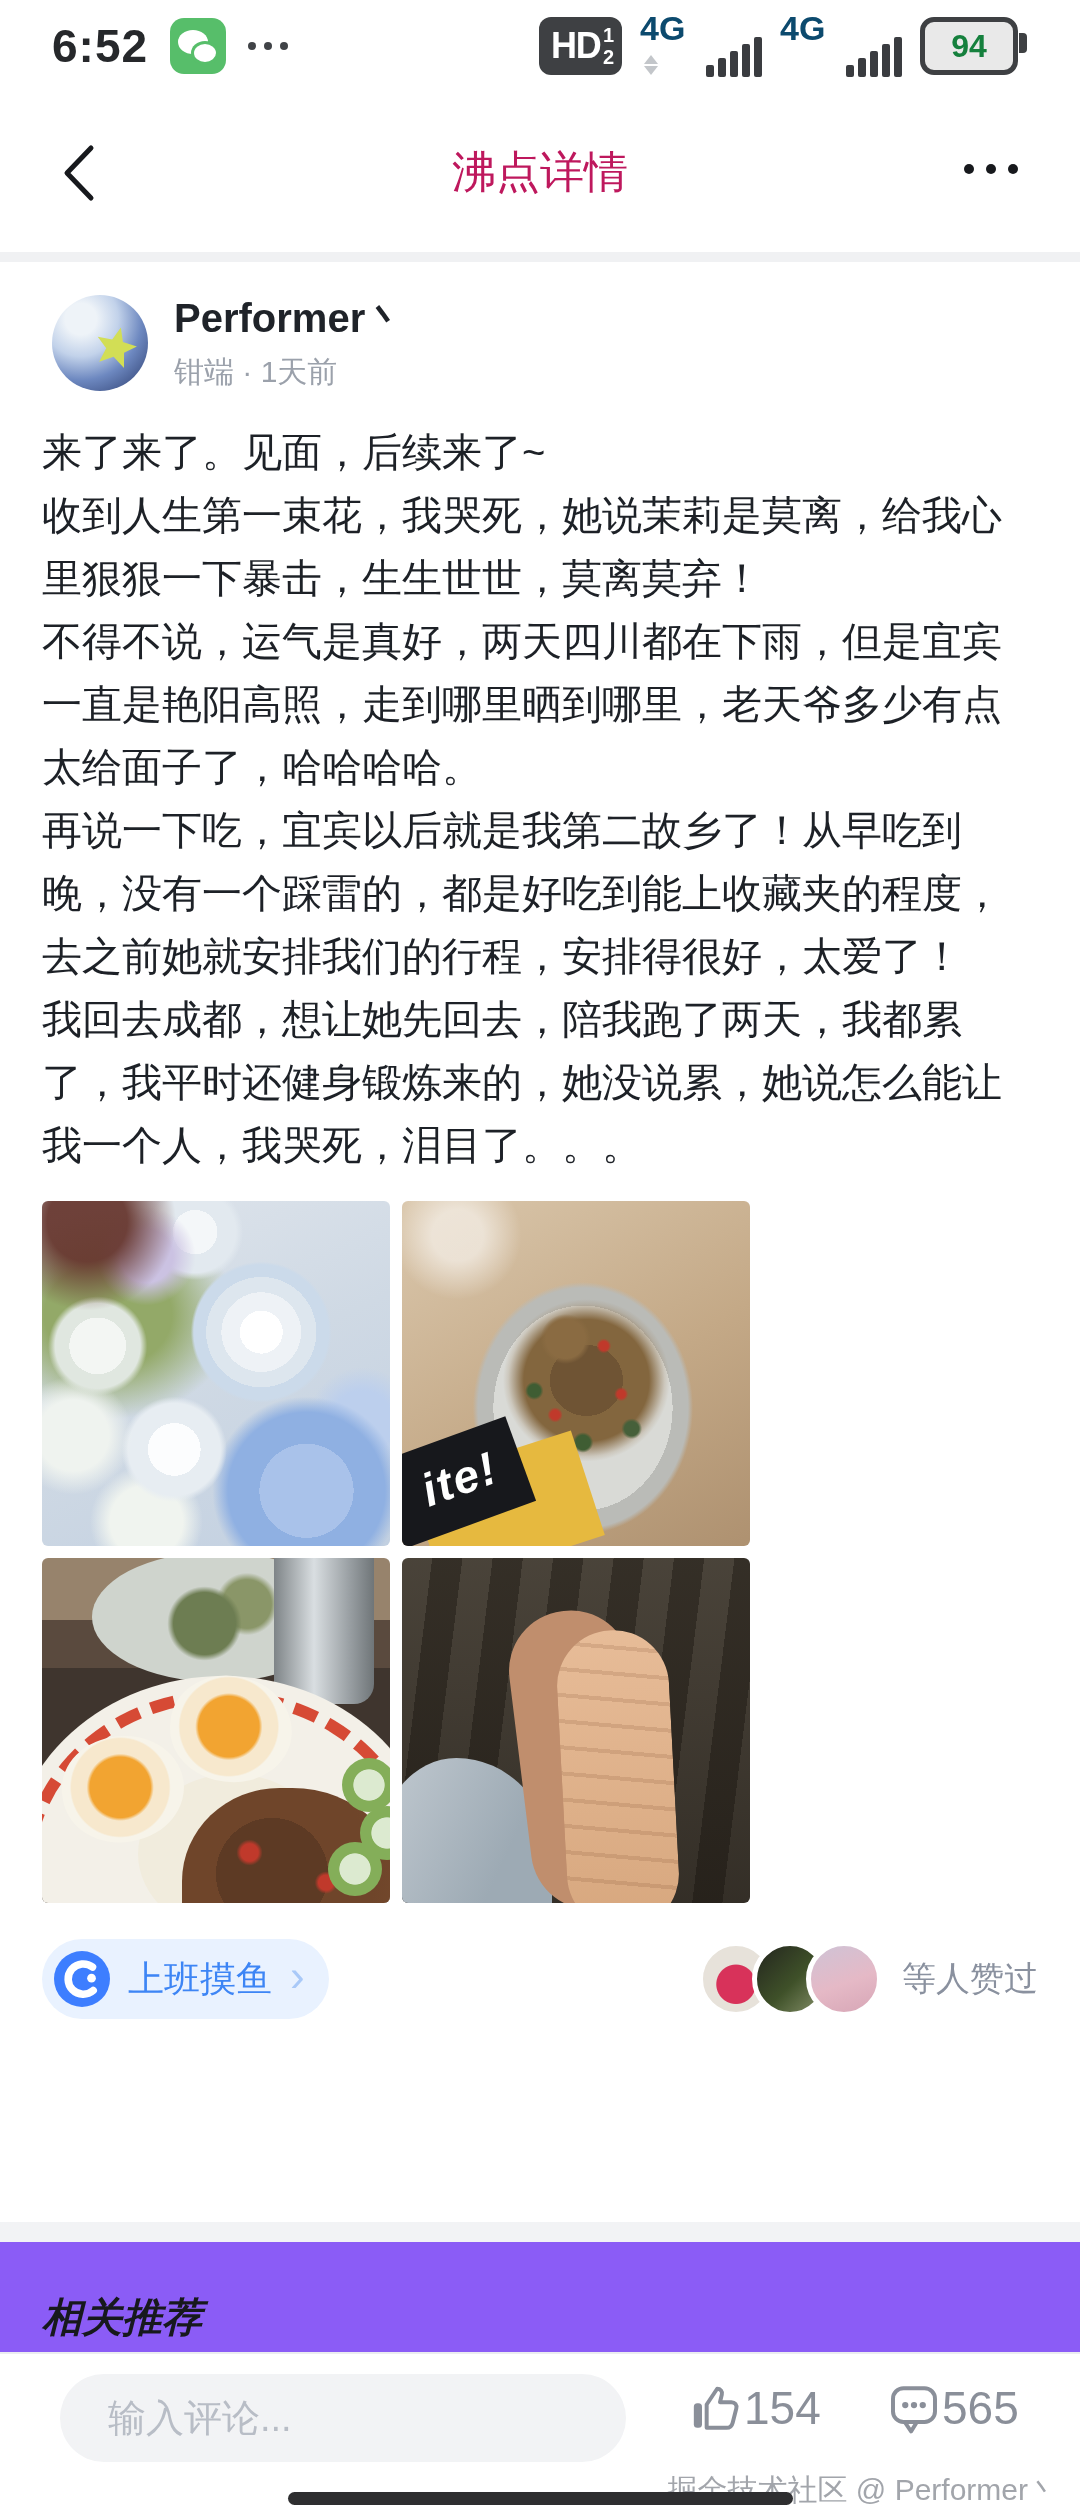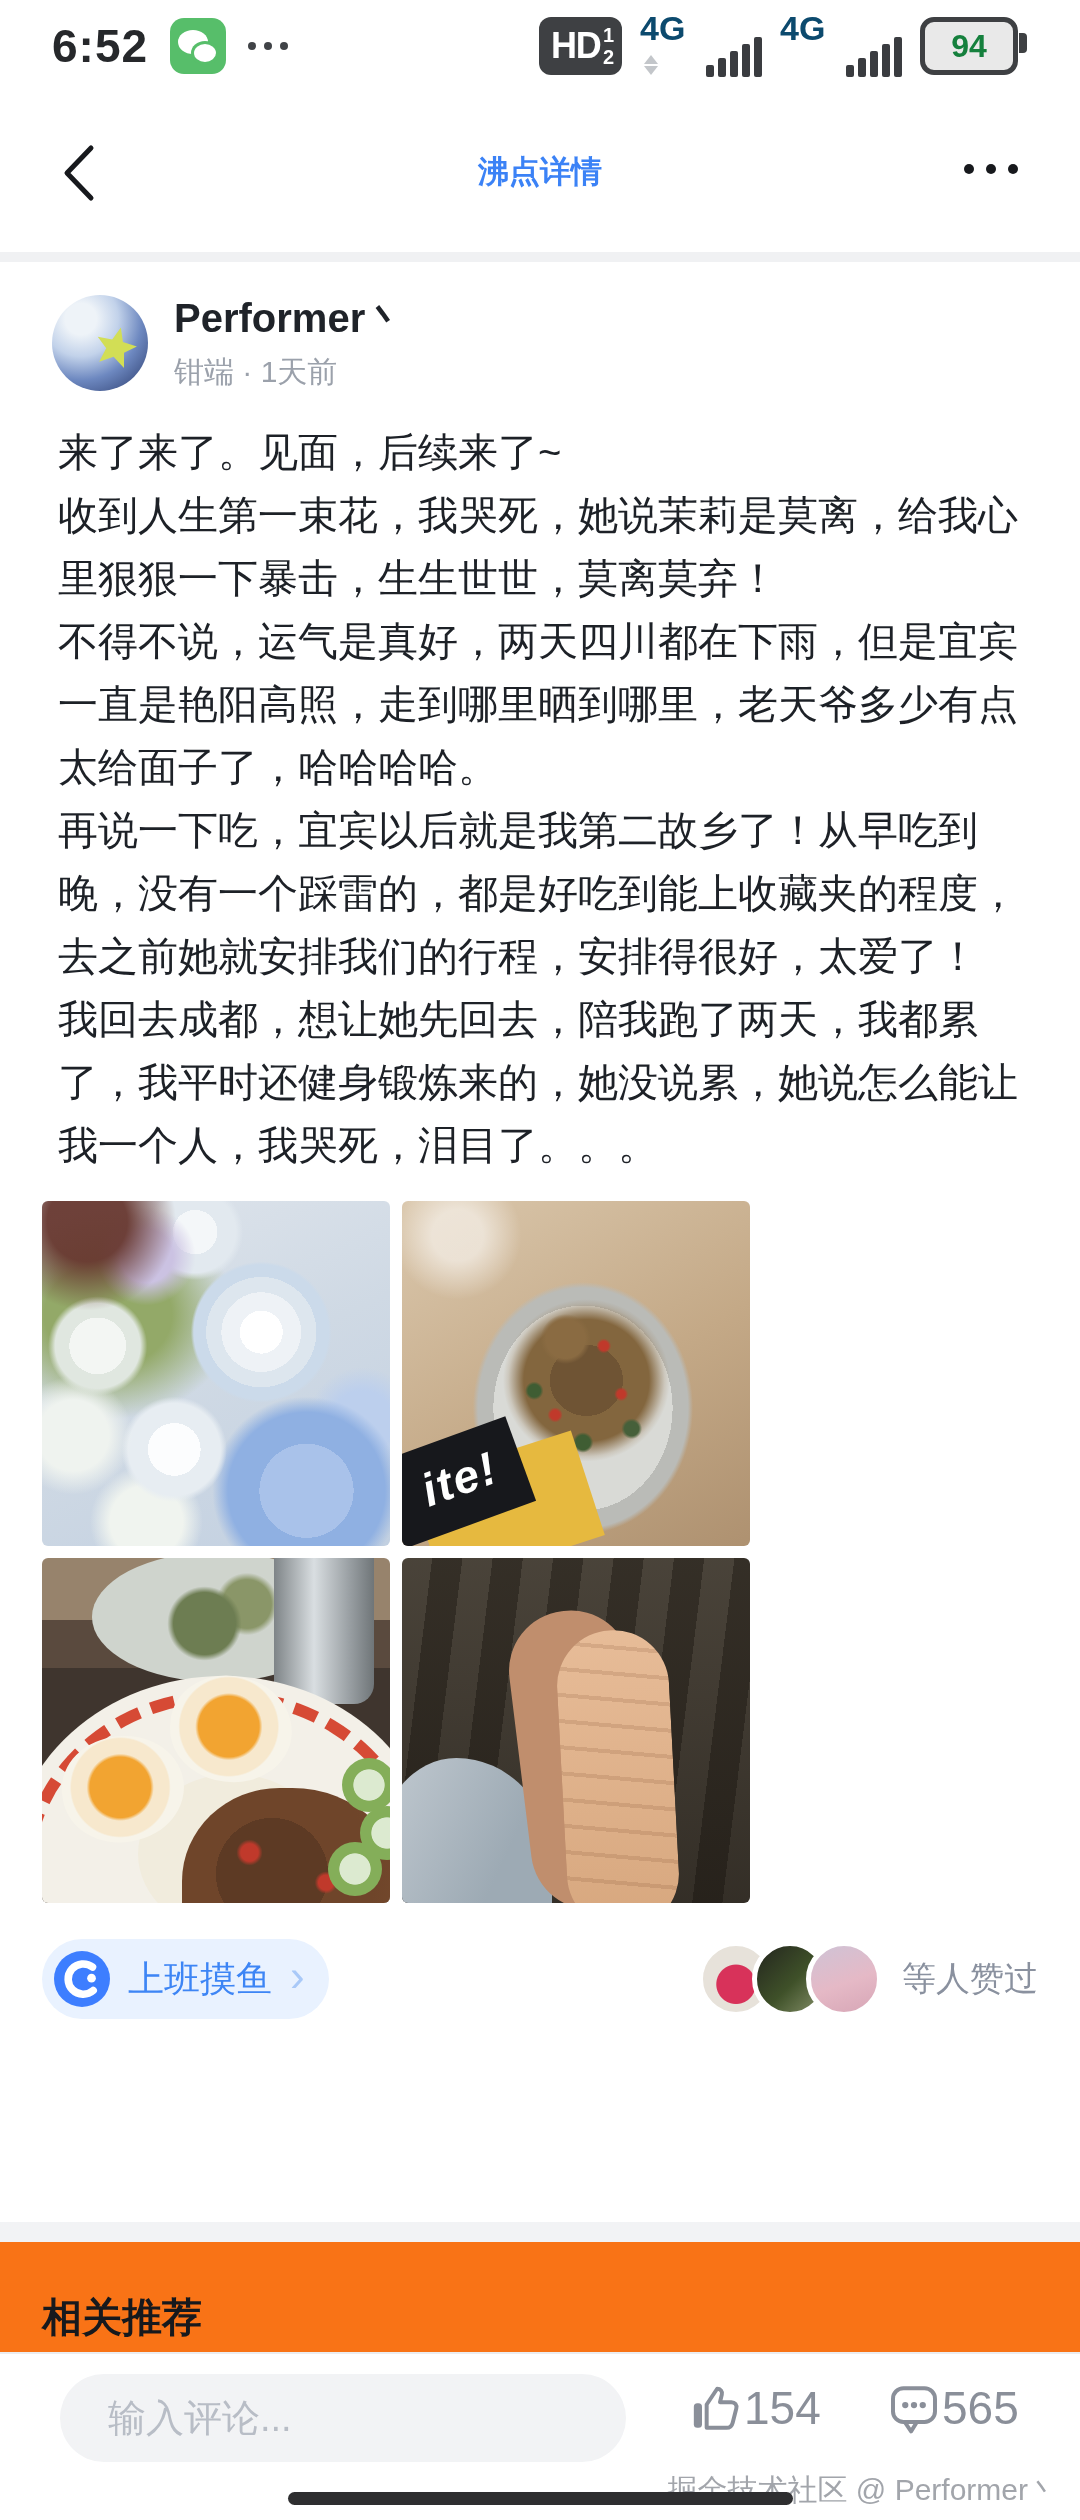--- a/index.html
+++ b/index.html
@@ -41,35 +41,35 @@
   .battery{position:relative;width:88px;height:48px;border:5px solid #3e4043;border-radius:14px;
     background:#e9e9e9;display:flex;align-items:center;justify-content:center;margin-right:10px;}
   .battery span{font-size:32px;font-weight:600;color:#15803d;}
   .battery::after{content:"";position:absolute;right:-14px;top:11px;width:8px;height:20px;
     background:#3e4043;border-radius:0 4px 4px 0;}
 
   
   .nav-bar{position:absolute;top:92px;left:0;width:100%;height:160px;background:#fff;
     display:flex;align-items:center;justify-content:center;}
   .nav-back{position:absolute;left:58px;top:50px;width:40px;height:62px;cursor:pointer;}
-  .nav-title{font-size:31px;font-weight:700;color:#3b82f6;}
+  .nav-title{font-size:44px;font-weight:400;color:#be185d;}
   .nav-more{position:absolute;right:62px;top:72px;display:flex;gap:12px;cursor:pointer;}
   .nav-more b{width:10px;height:10px;border-radius:50%;background:#17191d;}
   .band{position:absolute;top:252px;left:0;width:100%;height:10px;background:#f0f1f3;}
 
   
   .post{position:absolute;top:262px;left:0;width:100%;background:#fff;}
   .post-header{display:flex;align-items:center;padding:30px 42px 0 52px;}
   .avatar{width:96px;height:96px;border-radius:50%;flex:0 0 auto;position:relative;overflow:hidden;
     background:radial-gradient(circle at 30% 25%,#eef3f8 0 16%,#c2d2ea 38%,#6d88c0 62%,#2d3e6f 96%);}
   .avatar svg{position:absolute;right:10px;top:30px;}
   .author-col{margin-left:26px;}
   .author-name{font-size:40px;font-weight:700;color:#1f2329;line-height:52px;}
   .author-meta{font-size:30px;color:#9ba1ab;margin-top:8px;}
-  .post-body{padding:28px 42px 0 42px;margin-left:16px;}
+  .post-body{padding:28px 42px 0 42px;}
   .p{font-size:40px;line-height:63px;color:#1d2127;word-break:break-all;}
 
   
   .img-grid{display:grid;grid-template-columns:348px 348px;grid-auto-rows:345px;gap:12px;
     margin:24px 0 0 42px;}
   .photo{position:relative;border-radius:6px;overflow:hidden;cursor:pointer;}
 
   .ph1{background:
     radial-gradient(circle at 13% 6%, rgba(104,56,48,.95) 0 9%, rgba(104,56,48,0) 20%),
     radial-gradient(circle at 30% 16%, #cbc2e2 0 7%, rgba(203,194,226,0) 13%),
@@ -150,22 +150,22 @@
   .liker-avatars{display:flex;}
   .liker{width:76px;height:76px;border-radius:50%;border:5px solid #fff;box-sizing:border-box;}
   .liker+.liker{margin-left:-22px;}
   .lk1{background:radial-gradient(circle at 50% 58%,#d8325a 0 38%,#e7e2da 40%);}
   .lk2{background:linear-gradient(135deg,#23251e,#3f5129 55%,#86906a);}
   .lk3{background:linear-gradient(160deg,#cfc3d6,#e5b9c6 55%,#d7a6b6);}
   .liked-text{font-size:34px;color:#8a919f;}
 
   
   .gap-band{position:absolute;left:0;width:100%;height:20px;background:#f2f3f5;top:2222px;}
-  .related{position:absolute;left:0;top:2242px;width:100%;height:110px;background:#f97316;
-    box-sizing:border-box;padding:48px 0 0 42px;}
+  .related{position:absolute;left:0;top:2242px;width:100%;height:110px;background:#8b5cf6;
+    box-sizing:border-box;padding:48px 0 0 42px;font-style:italic;}
   .related-title{font-size:40px;font-weight:700;color:#17191d;}
 
   
   .bottom-bar{position:absolute;left:0;top:2352px;width:100%;height:168px;background:#fff;
     border-top:2px solid #ebedf0;box-sizing:border-box;}
   .comment-input{position:absolute;left:60px;top:20px;width:566px;height:88px;border-radius:44px;
     background:#f2f3f5;display:flex;align-items:center;padding-left:48px;box-sizing:border-box;
     font-size:38px;color:#b8bdc6;cursor:text;}
   .count-group{position:absolute;top:26px;display:flex;align-items:center;cursor:pointer;}
   .count-group.like{left:688px;}

